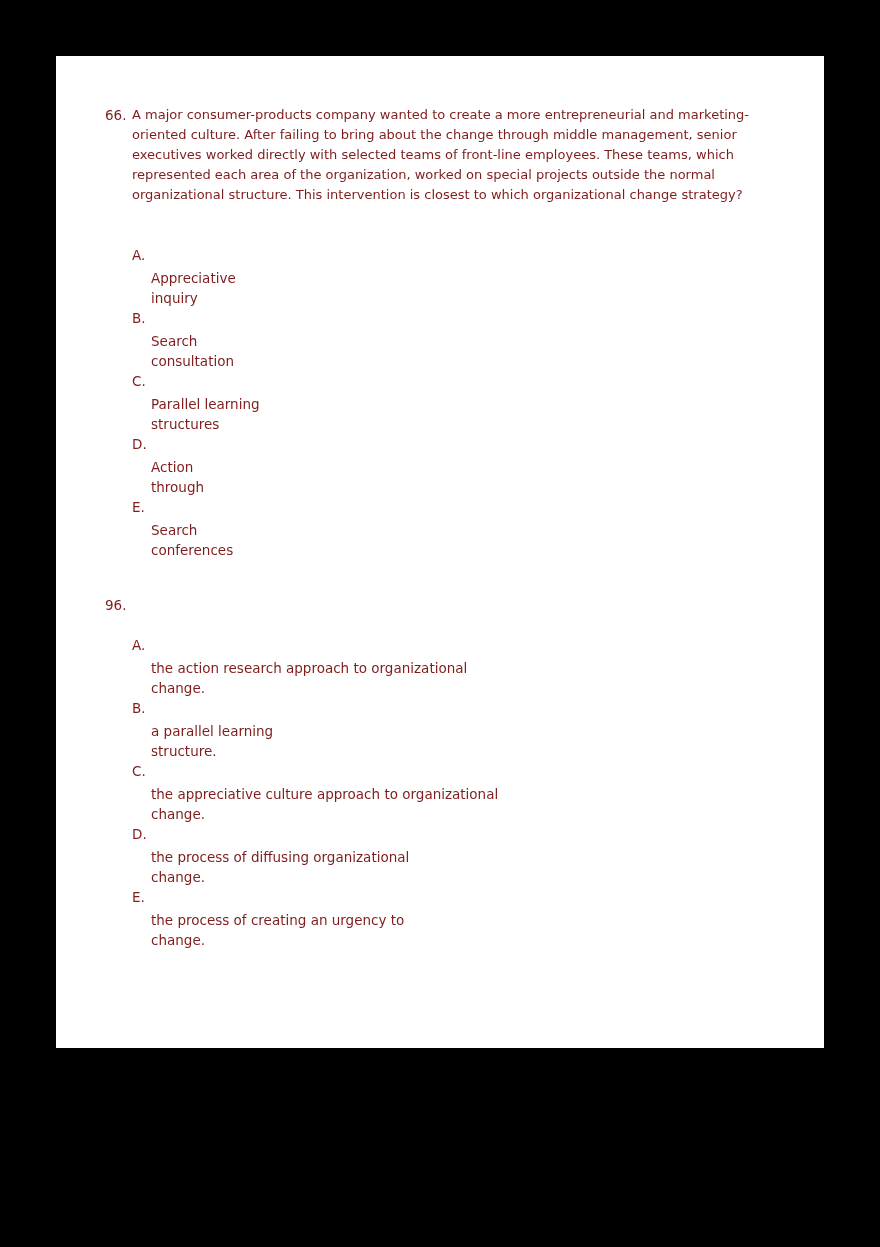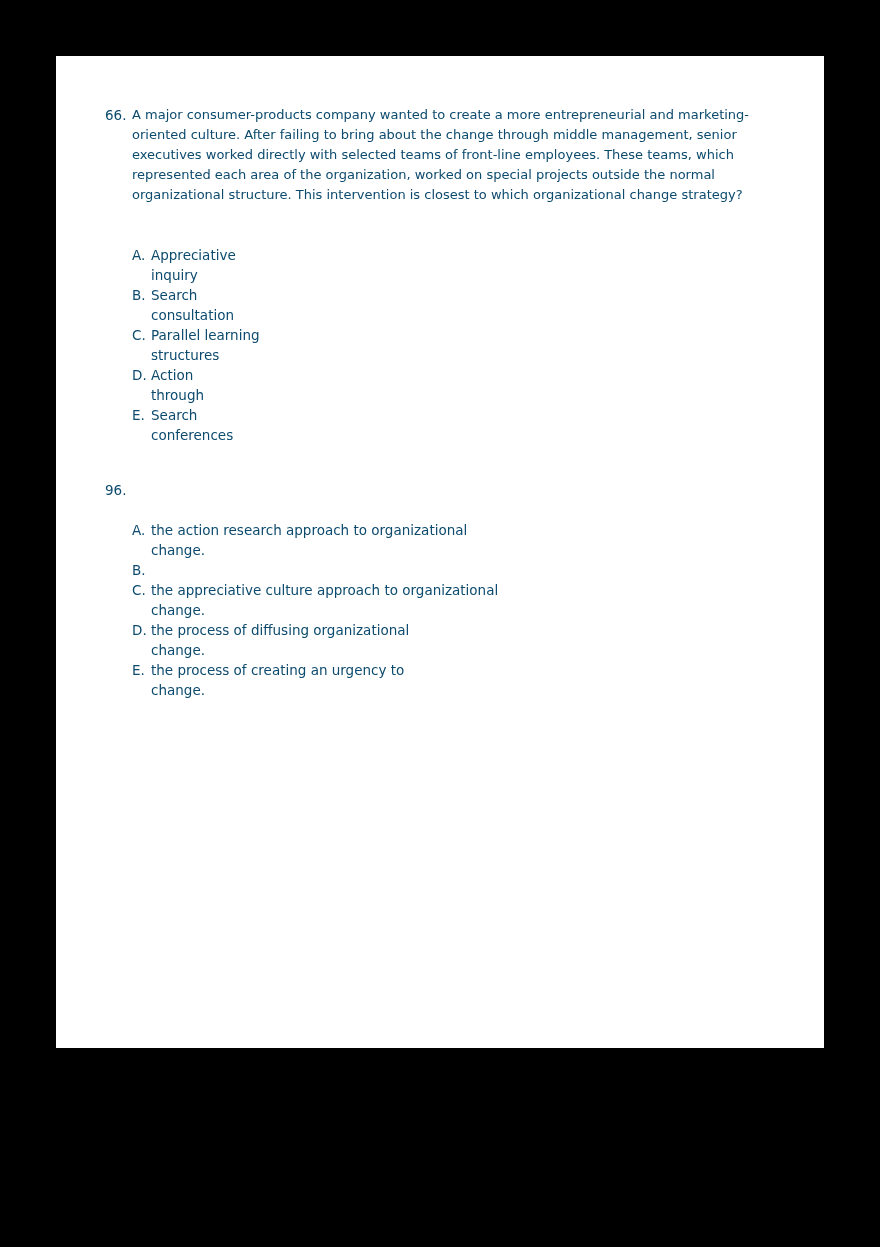--- a/index.html
+++ b/index.html
@@ -10,21 +10,21 @@
     font-family: "DejaVu Sans", sans-serif;
     position: relative;
   }
   .page {
     position: absolute;
     left: 56px;
     top: 56px;
     width: 768px;
     height: 992px;
     background: #ffffff;
-    color: #0c4a6e;
+    color: #7f1d1d;
     padding: 49px 36px 0 49px;
     overflow: hidden;
   }
   .question {
     display: flex;
     align-items: flex-start;
   }
   .qnum {
     flex: none;
     width: 27px;
@@ -47,20 +47,21 @@
     align-items: flex-start;
     font-size: 13.5px;
     line-height: 20px;
   }
   .olabel {
     flex: none;
     width: 19px;
   }
   .otext {
     white-space: pre-line;
+    margin-top: 23px;
   }
 </style>
 </head>
 <body>
 
 <div class="page">
 
   <div class="question">
     <div class="qnum">66.</div>
     <div class="qbody">
@@ -99,20 +100,22 @@
     <div class="qnum">96.</div>
     <div class="qbody">
       <div class="options">
         <div class="option">
           <span class="olabel">A.</span>
           <span class="otext">the action research approach to organizational
 change.</span>
         </div>
         <div class="option">
           <span class="olabel">B.</span>
+          <span class="otext">a parallel learning
+structure.</span>
         </div>
         <div class="option">
           <span class="olabel">C.</span>
           <span class="otext">the appreciative culture approach to organizational
 change.</span>
         </div>
         <div class="option">
           <span class="olabel">D.</span>
           <span class="otext">the process of diffusing organizational
 change.</span>

